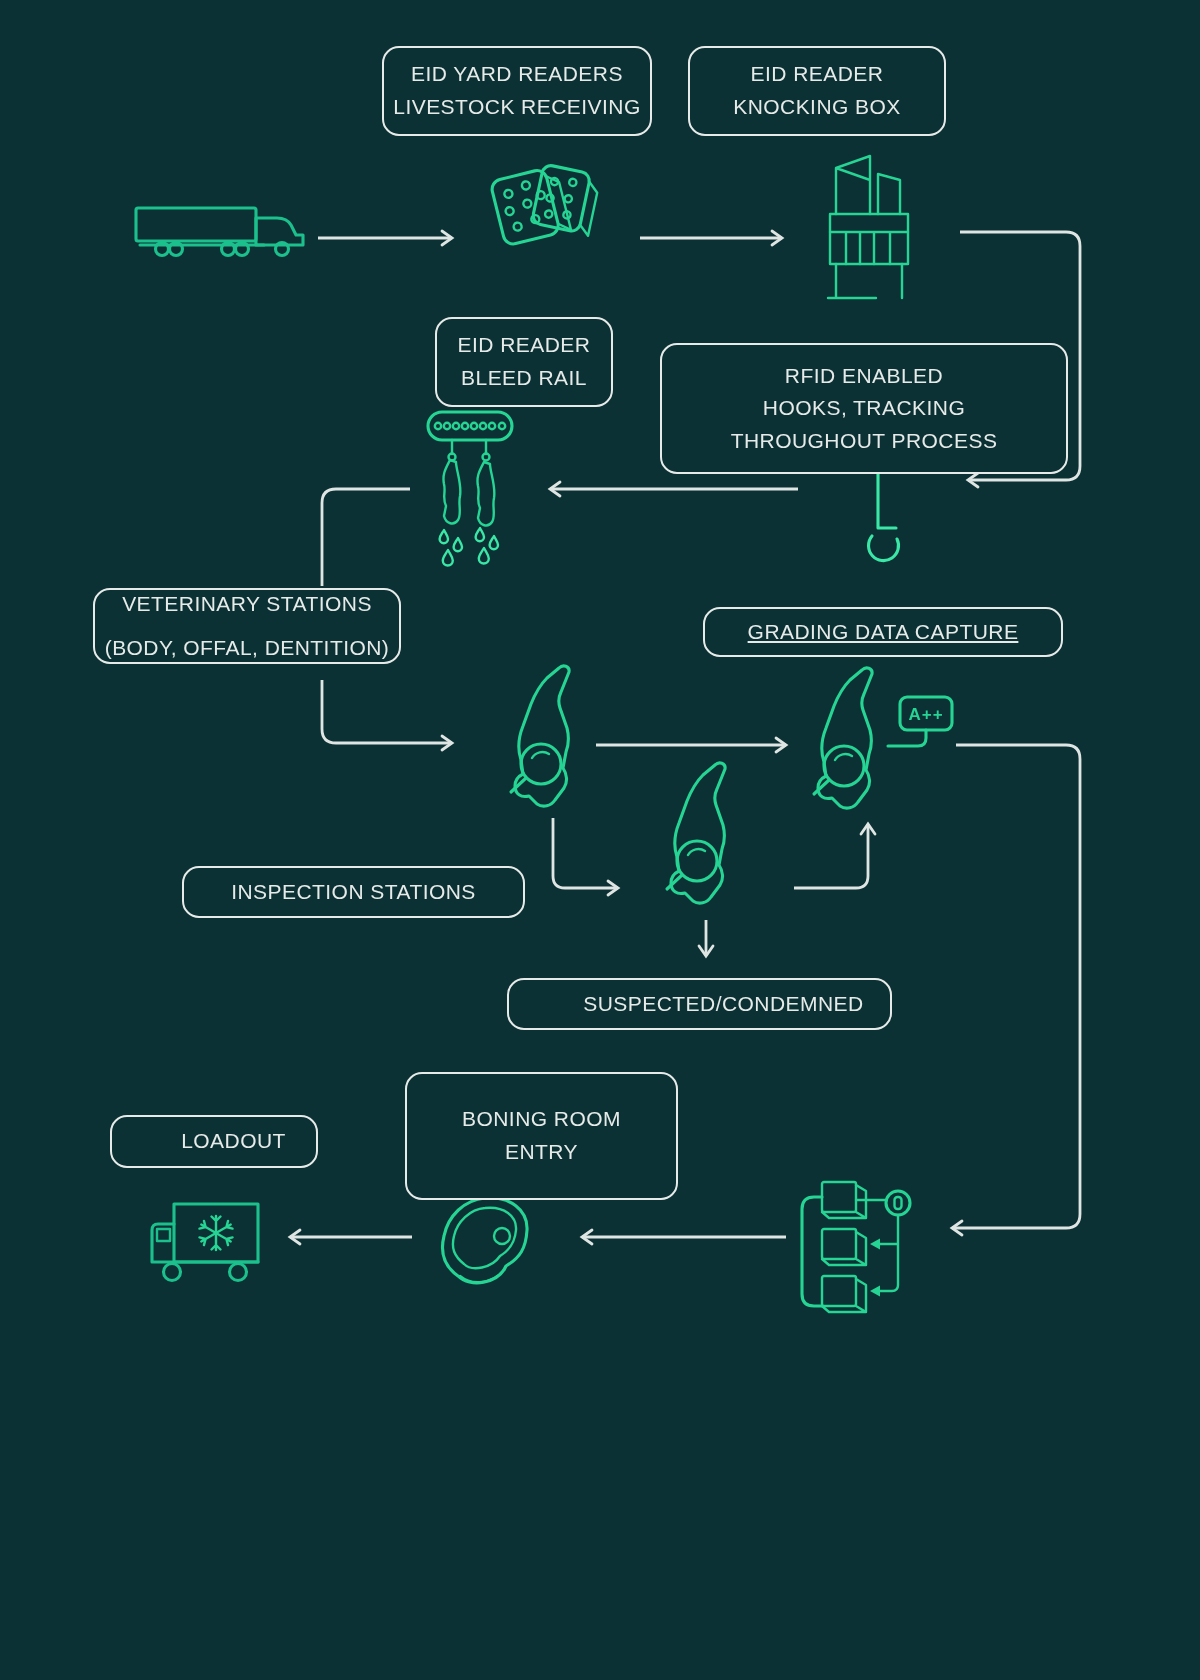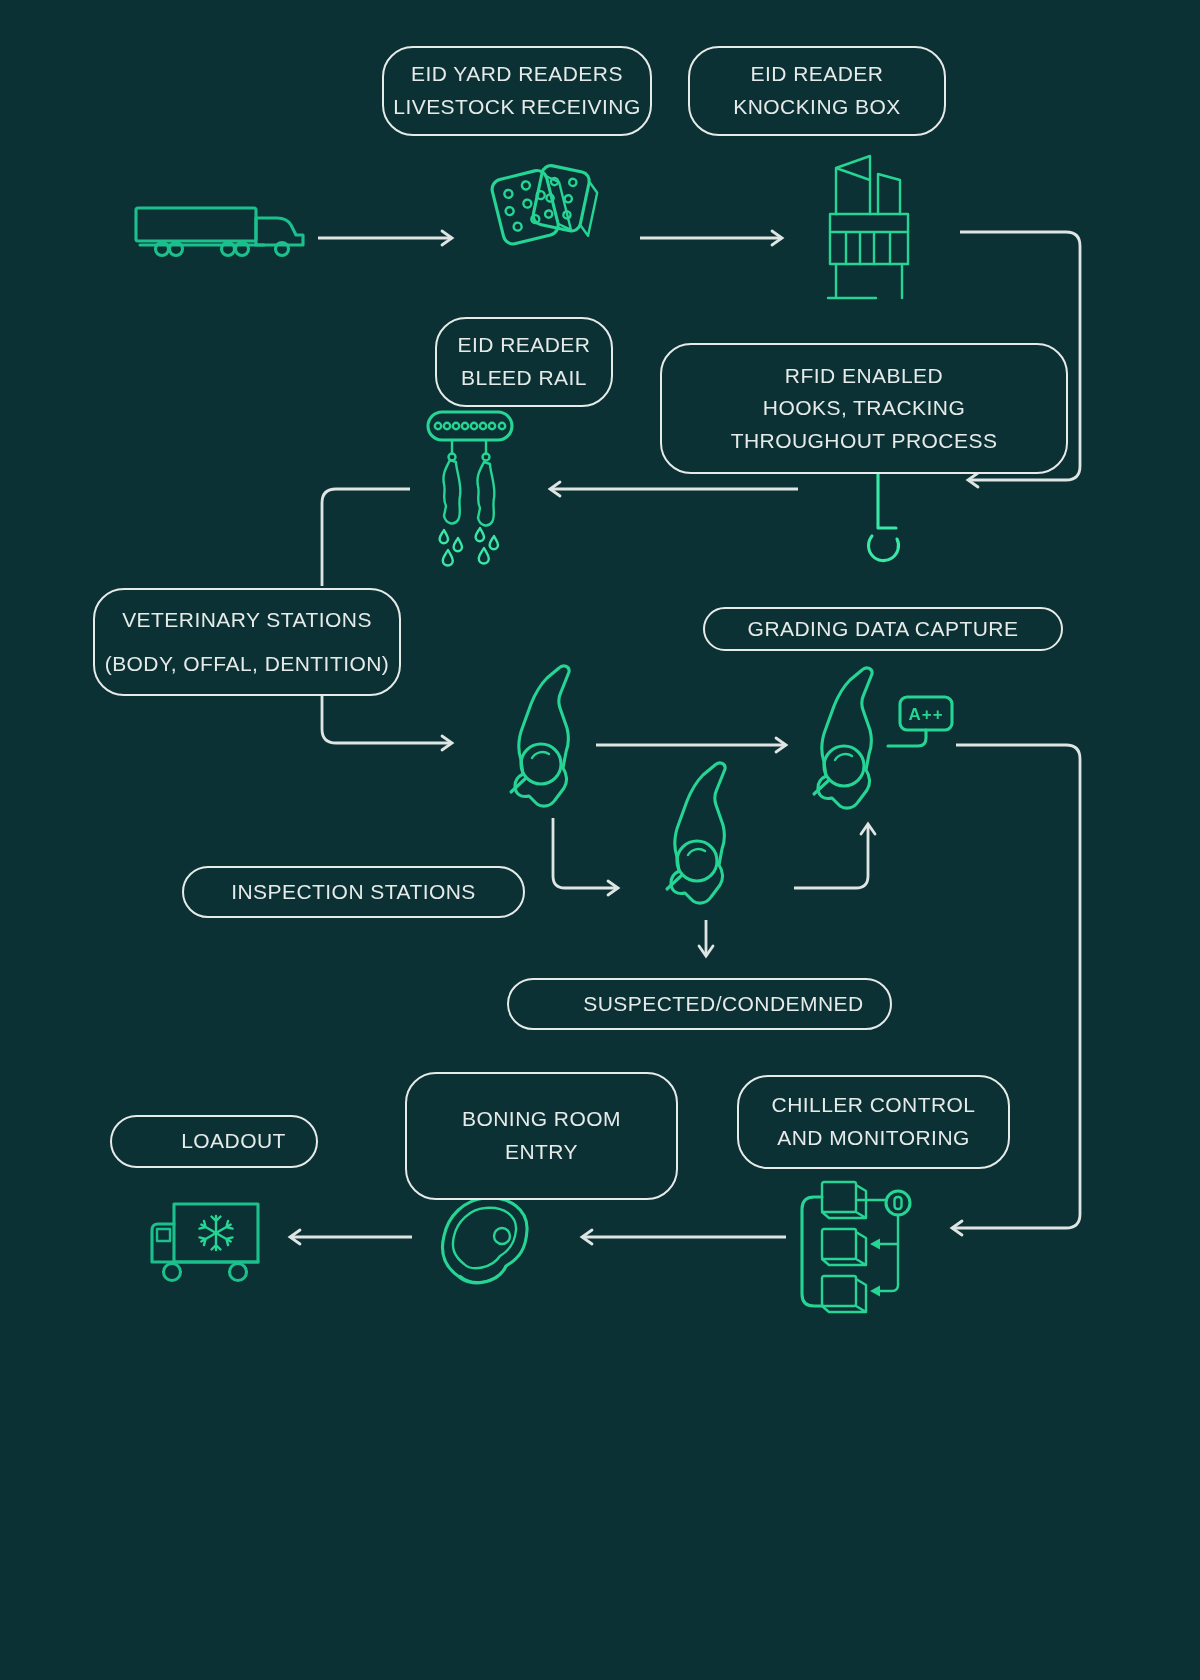--- a/index.html
+++ b/index.html
@@ -8,21 +8,21 @@
   }
   html,body{margin:0;padding:0;background:var(--background);}
   .stage{
     position:relative;width:1200px;height:1680px;margin:0 auto;
     background:var(--background);overflow:hidden;
     font-family:"Liberation Sans",sans-serif;
   }
   .layer{position:absolute;left:0;top:0;width:1200px;height:1680px;}
   .lbox{
     position:absolute;box-sizing:border-box;
-    border:2.5px solid var(--label);border-radius:31px;
+    border:2.5px solid var(--label);border-radius:17px;
     background:var(--background);color:var(--label);
     display:flex;flex-direction:column;align-items:center;justify-content:center;
     text-align:center;font-size:21px;font-weight:500;letter-spacing:.45px;line-height:1.55;
     white-space:nowrap;
   }
   .c{fill:none;stroke:var(--connector);stroke-width:2.8;}
   .g{fill:none;stroke:var(--green);stroke-width:3.1;stroke-linejoin:round;stroke-linecap:round;}
   .gd{stroke:var(--green-deep);}
   .gb{stroke:var(--green-bright);}
   .thin{stroke-width:2.4;}
@@ -217,44 +217,40 @@
     <span>EID READER</span>
     <span>BLEED RAIL</span>
   </div>
 
   <div class="lbox" style="left:660px;top:307px;width:408px;height:131px;margin-top:36px;">
     <span>RFID ENABLED</span>
     <span>HOOKS, TRACKING</span>
     <span>THROUGHOUT PROCESS</span>
   </div>
 
-  <div class="lbox" style="left:93px;top:588px;width:308px;height:108px;gap:11px;">
+  <div class="lbox" style="left:93px;top:588px;width:308px;height:76px;gap:11px;">
     <span>VETERINARY STATIONS</span>
     <span>(BODY, OFFAL, DENTITION)</span>
   </div>
 
-  <div class="lbox" style="left:703px;top:607px;width:360px;height:44px;">
+  <div class="lbox" style="left:703px;top:607px;width:360px;height:50px;text-decoration:underline;">
     <span>GRADING DATA CAPTURE</span>
   </div>
 
   <div class="lbox" style="left:182px;top:836px;width:343px;height:52px;margin-top:30px;">
     <span>INSPECTION STATIONS</span>
   </div>
 
   <div class="lbox" style="left:507px;top:978px;width:385px;height:52px;padding-left:48px;">
     <span>SUSPECTED/CONDEMNED</span>
   </div>
 
   <div class="lbox" style="left:405px;top:1072px;width:273px;height:128px;">
     <span>BONING ROOM</span>
     <span>ENTRY</span>
   </div>
 
-  <div class="lbox" style="left:737px;top:1075px;width:273px;height:94px;">
-    <span>CHILLER CONTROL</span>
-    <span>AND MONITORING</span>
-  </div>
 
   <div class="lbox" style="left:110px;top:1115px;width:208px;height:53px;padding-left:39px;">
     <span>LOADOUT</span>
   </div>
 
 </div>
 
 </body></html>

